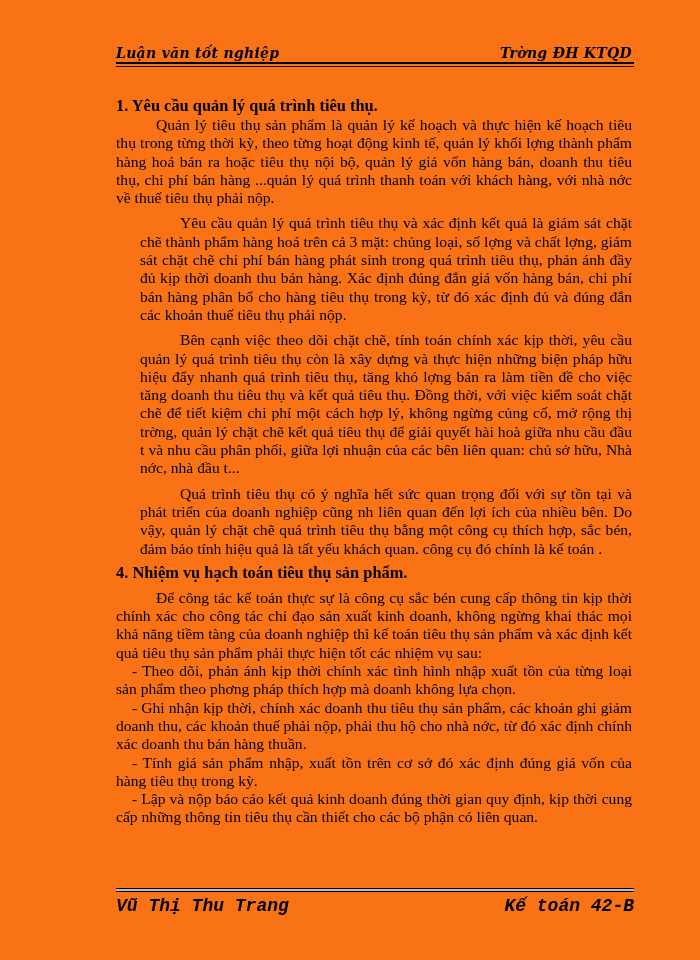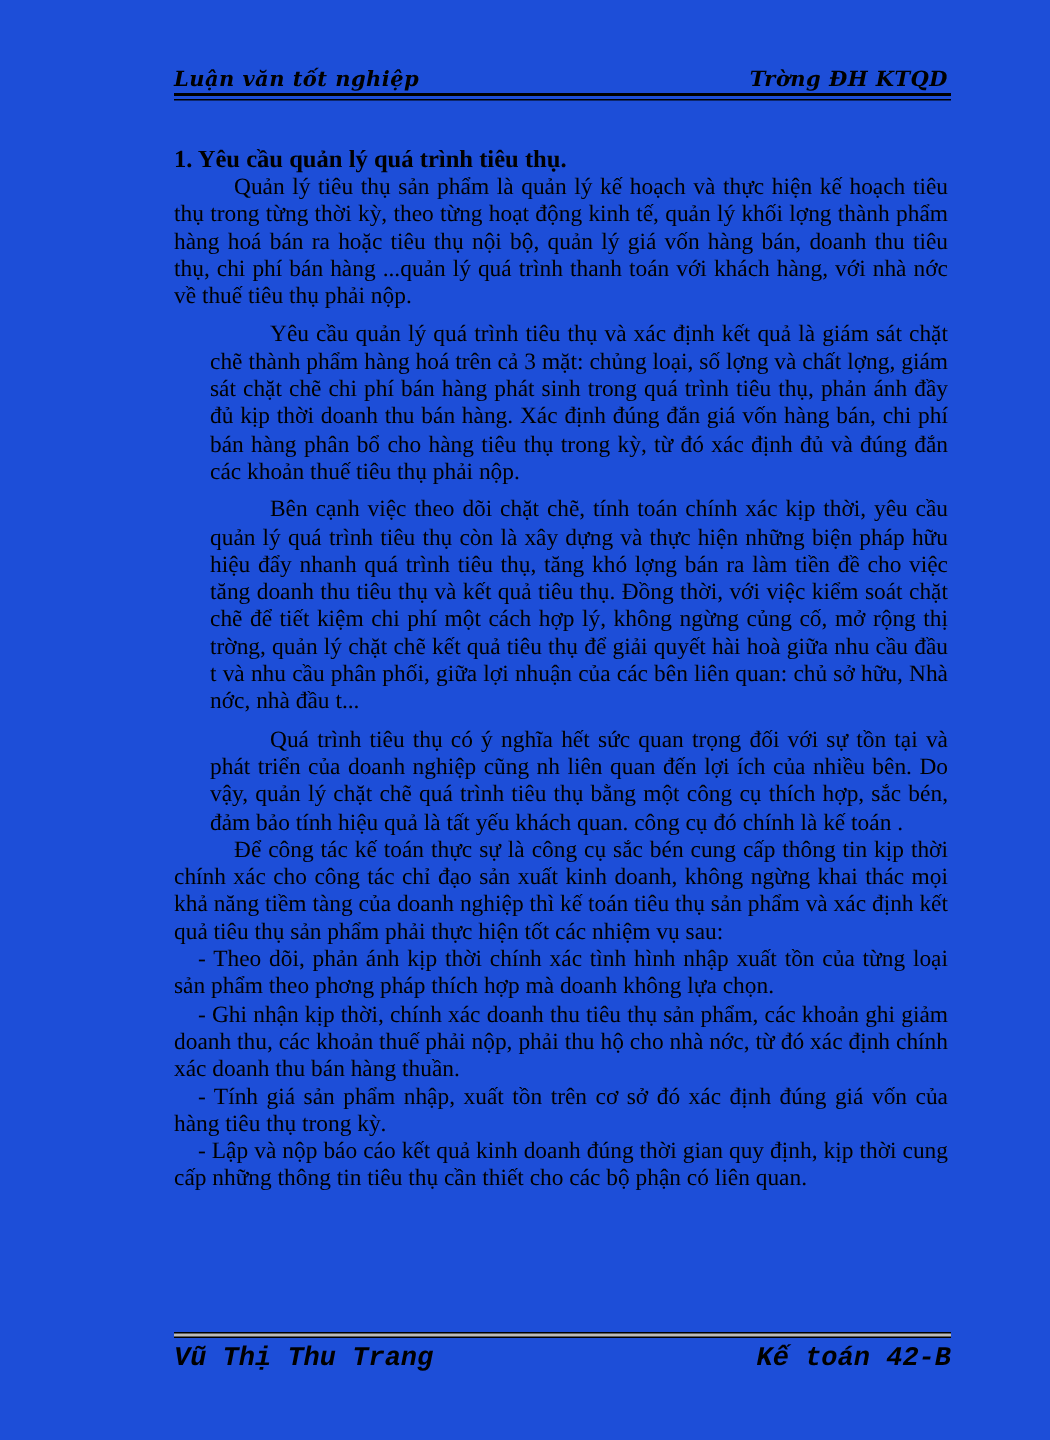--- a/index.html
+++ b/index.html
@@ -1,17 +1,17 @@
 <!DOCTYPE html>
 <html><head>
 <meta charset="utf-8">
 <style>
   html, body { margin: 0; padding: 0; background: #ffffff; }
   body { width: 700px; height: 960px; position: relative; overflow: hidden; color: #000; }
-  .page { position: absolute; left: 0; top: 0; width: 700px; height: 960px; background: #1d4ed8; }
+  .page { position: absolute; left: 0; top: 0; width: 700px; height: 960px; background: #f97316; }
 
   .header { position: absolute; left: 116px; top: 44px; width: 516px; height: 18px; }
   .header .left, .header .right {
     position: absolute; top: 0;
     font-family: "DejaVu Serif", serif; font-style: italic; font-weight: bold;
     font-size: 14px; line-height: 18px; letter-spacing: 0.3px;
   }
   .header .left { left: 0; }
   .header .right { right: 0; }
   .header-rule { position: absolute; left: 116px; top: 62px; width: 518px; height: 4px;
@@ -47,20 +47,21 @@
     <span class="right">Trờng  ĐH KTQD</span>
   </div>
   <div class="header-rule"></div>
 
   <div class="body">
     <h3 class="h">1. Yêu cầu quản lý quá trình tiêu thụ.</h3>
     <p class="p indent">Quản lý tiêu thụ sản phẩm là quản lý kế hoạch và thực hiện kế hoạch tiêu thụ trong từng thời kỳ, theo từng hoạt động kinh tế, quản lý khối lợng thành phẩm hàng hoá bán ra hoặc tiêu thụ nội bộ, quản lý giá vốn hàng bán, doanh thu tiêu thụ, chi phí bán hàng ...quản  lý quá trình thanh toán với khách hàng, với nhà nớc  về thuế tiêu thụ phải nộp.</p>
     <p class="p indent gap">Yêu cầu quản lý quá trình tiêu thụ và xác định kết quả là giám sát chặt chẽ thành phẩm hàng hoá trên cả 3 mặt: chủng loại, số lợng  và chất lợng, giám sát chặt chẽ chi phí bán hàng phát sinh trong quá trình tiêu thụ, phản ánh đầy đủ kịp thời doanh thu bán hàng. Xác định đúng đắn giá vốn hàng bán, chi phí bán hàng phân bổ cho hàng tiêu thụ trong kỳ, từ đó xác định đủ và đúng đắn các khoản thuế tiêu thụ phải nộp.</p>
     <p class="p indent gap">Bên cạnh việc theo dõi chặt chẽ, tính toán chính xác kịp thời, yêu cầu quản lý quá trình tiêu thụ còn là xây dựng và thực hiện những biện pháp hữu hiệu đẩy nhanh quá trình tiêu thụ, tăng khó lợng  bán ra làm tiền đề cho việc tăng doanh thu tiêu thụ và kết quả tiêu thụ. Đồng thời, với việc kiểm soát chặt chẽ để tiết kiệm chi phí một cách hợp lý, không ngừng củng cố, mở rộng thị trờng,  quản lý chặt chẽ kết quả tiêu thụ để giải quyết hài hoà giữa nhu cầu đầu t  và nhu cầu phân phối, giữa lợi nhuận của các bên liên quan: chủ sở hữu, Nhà nớc,  nhà đầu t...</p>
     <p class="p indent gap">Quá trình tiêu thụ có ý nghĩa hết sức quan trọng đối với sự tồn tại và phát triển của doanh nghiệp cũng nh  liên quan đến lợi ích của nhiều bên. Do vậy, quản lý chặt chẽ quá trình tiêu thụ bằng một công cụ thích hợp, sắc bén, đảm bảo tính hiệu quả là tất yếu khách quan. công cụ đó chính là kế toán .</p>
+    <h3 class="h gap">4.  Nhiệm vụ hạch toán tiêu thụ sản phẩm.</h3>
     <p class="p indent">Để công tác kế toán  thực sự là công cụ sắc bén cung cấp thông tin kịp thời chính xác cho công tác chỉ đạo sản xuất kinh doanh, không ngừng khai thác mọi khả năng tiềm tàng của doanh nghiệp thì kế toán tiêu thụ sản phẩm và xác định kết quả tiêu thụ sản phẩm phải thực hiện tốt các nhiệm vụ sau:</p>
     <p class="li">-  Theo dõi, phản ánh kịp thời chính xác tình hình nhập xuất tồn của từng loại sản phẩm theo phơng  pháp thích hợp mà doanh không lựa chọn.</p>
     <p class="li">-  Ghi nhận kịp thời, chính xác doanh thu  tiêu thụ sản phẩm, các khoản ghi giảm doanh thu, các khoản thuế phải nộp, phải thu hộ cho nhà nớc,  từ đó xác định chính xác doanh thu bán hàng thuần.</p>
     <p class="li">-  Tính giá sản phẩm nhập, xuất tồn trên cơ sở đó xác định đúng giá vốn của hàng tiêu thụ trong kỳ.</p>
     <p class="li">-   Lập và nộp báo cáo kết quả kinh doanh đúng thời gian quy định, kịp thời cung cấp những thông tin tiêu thụ cần thiết cho các bộ phận có liên quan.</p>
   </div>
 
   <div class="footer-rule"></div>
   <div class="footer">
     <span class="left">Vũ Thị Thu Trang</span>

